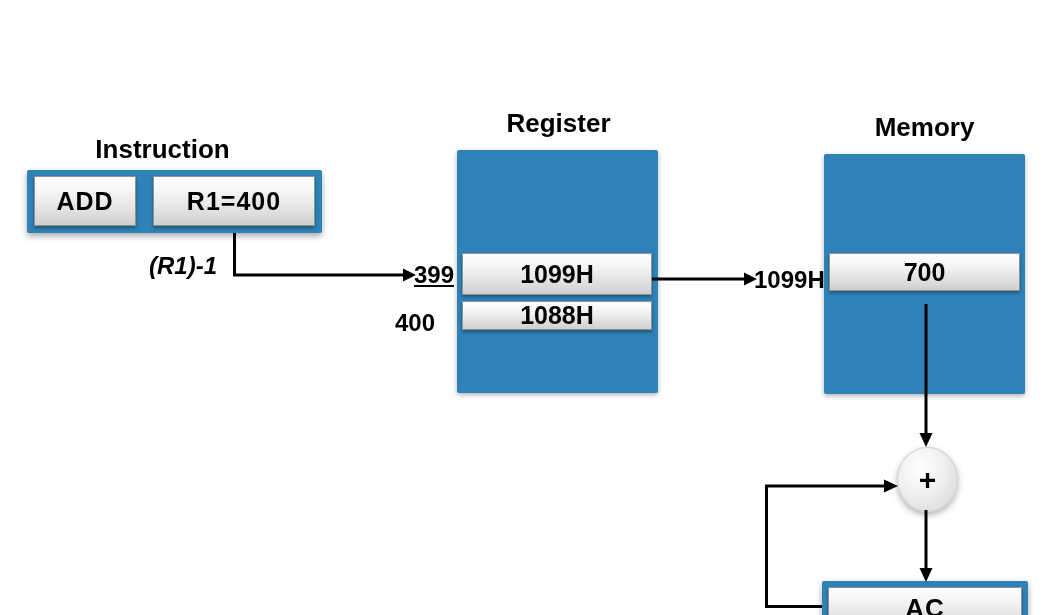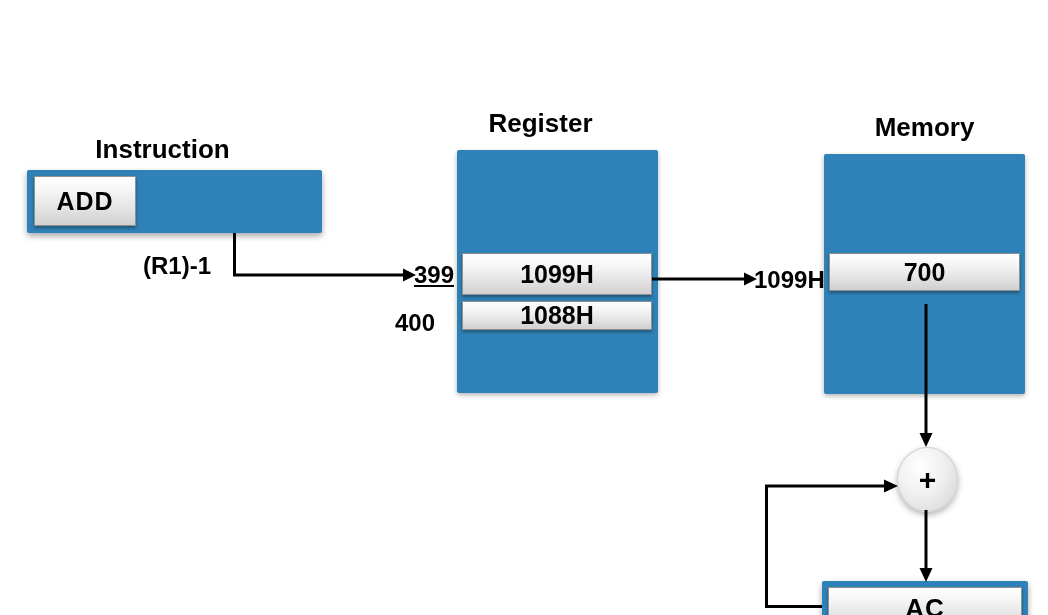--- a/index.html
+++ b/index.html
@@ -100,24 +100,25 @@
     <polygon points="919.5,385 932.5,385 926,399" fill="#000"></polygon>
     <path d="M926,462 L926,521" fill="none" stroke="#000" stroke-width="3"></path>
     <polygon points="919.5,520 932.5,520 926,534" fill="#000"></polygon>
     <path d="M822,558.5 L766.5,558.5 L766.5,438 L885,438" fill="none" stroke="#000" stroke-width="3"></path>
     <polygon points="884,431.5 884,444.5 898,438" fill="#000"></polygon>
   </svg>
 
   <div class="title" style="left:10px; top:86px; width:305px;">Instruction</div>
   <div class="framed instruction-frame" style="left:27px; top:122px; width:295px; height:63px;">
     <div class="cell" style="flex:0 0 102px;">ADD</div>
+    <div class="cell" style="flex:1;">R1=400</div>
   </div>
-  <div class="label" style="left:143px; top:204px; width:74px; text-align:left;">(R1)-1</div>
+  <div class="label" style="left:143px; top:204px; width:74px; text-align:right;font-style:italic;">(R1)-1</div>
 
-  <div class="title" style="left:440px; top:60px; width:201px;">Register</div>
+  <div class="title" style="left:458px; top:60px; width:201px;">Register</div>
   <div class="block" style="left:457px; top:102px; width:201px; height:243px;"></div>
   <div class="label" style="left:406px; top:213px; width:48px; text-align:right;text-decoration:underline;">399</div>
   <div class="cell cell-abs" style="left:462px; top:205px; width:190px; height:42px;">1099H</div>
   <div class="label" style="left:387px; top:261px; width:48px; text-align:right;">400</div>
   <div class="cell cell-abs" style="left:462px; top:253px; width:190px; height:29px;">1088H</div>
 
   <div class="title" style="left:824px; top:64px; width:201px;">Memory</div>
   <div class="block" style="left:824px; top:106px; width:201px; height:240px;"></div>
   <div class="label" style="left:754px; top:218px;">1099H</div>
   <div class="cell cell-abs" style="left:829px; top:205px; width:191px; height:38px;">700</div>

